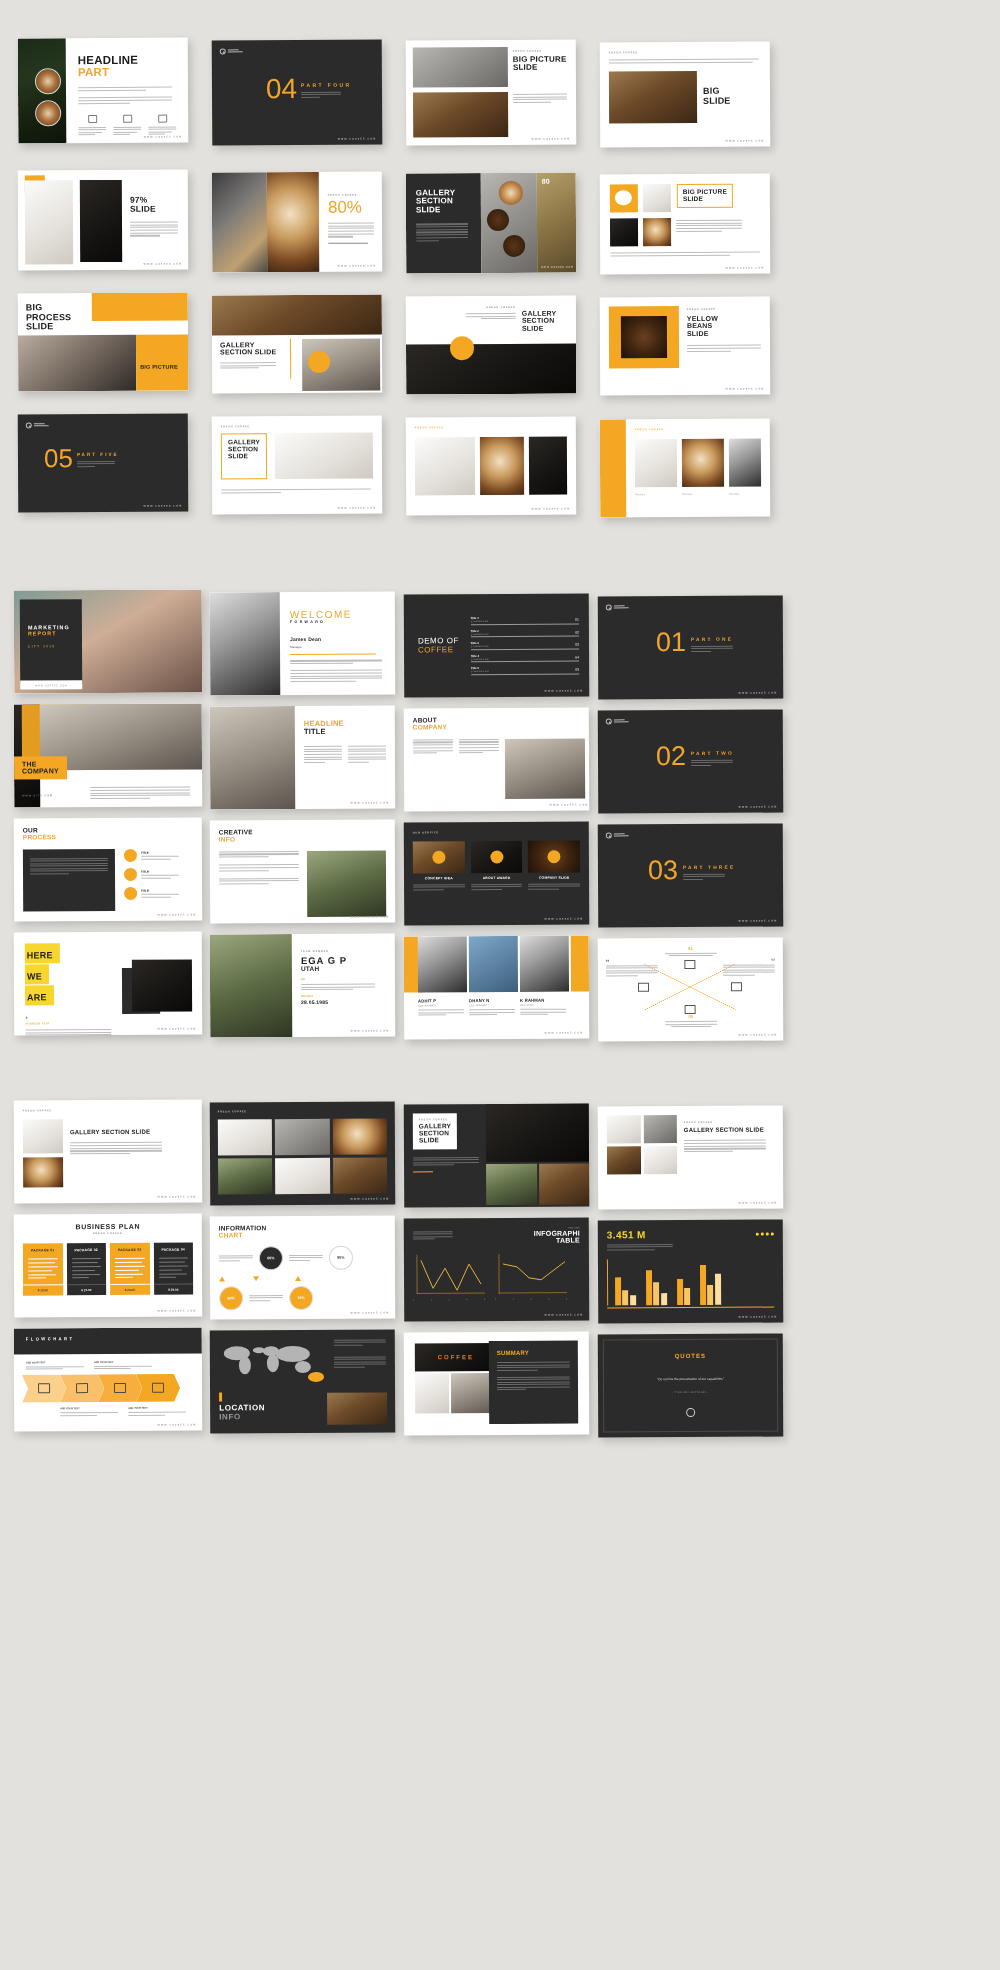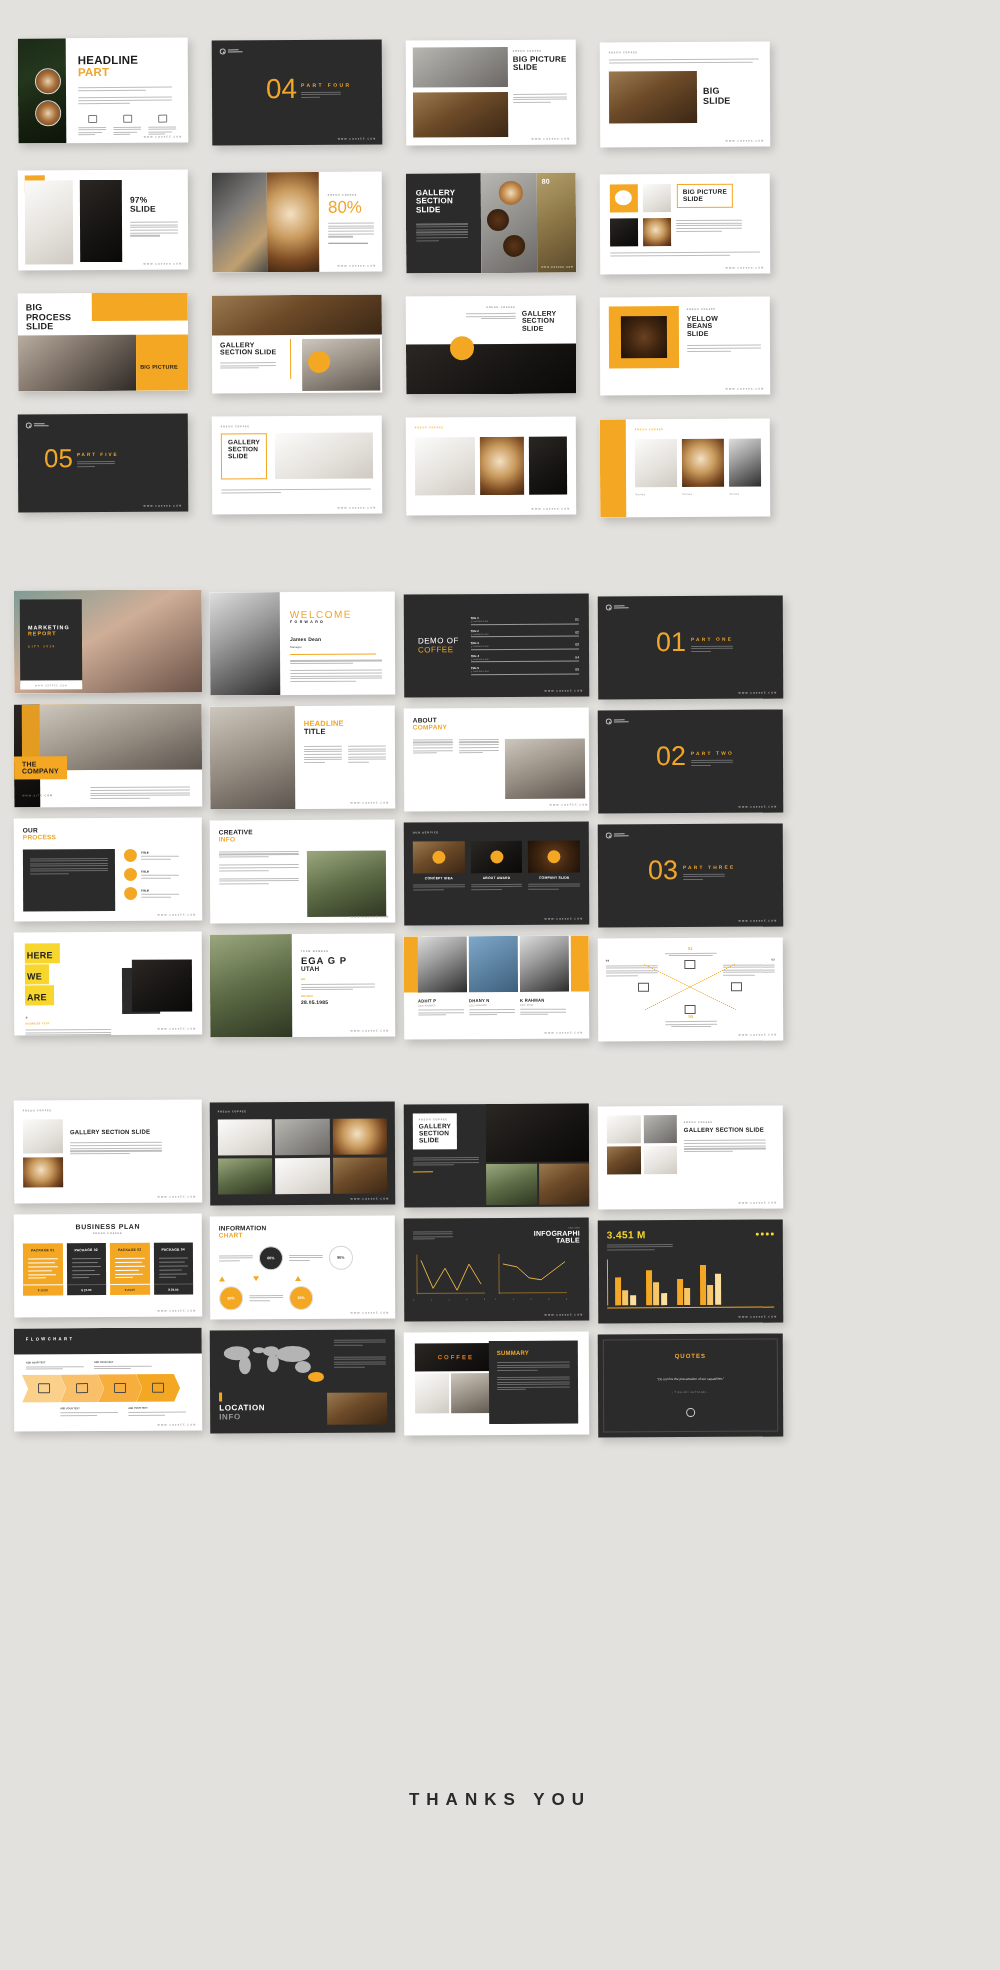--- a/index.html
+++ b/index.html
@@ -1343,15 +1343,14 @@
     <div class="slide dark" style="left:598px;top:234px;width:185px;height:103px;transform:rotate(-0.3deg);padding:5px">
       <div style="flex:1;border:1px solid #4a4a4a;position:relative;display:flex;flex-direction:column;align-items:center;padding-top:13px">
         <div class="ttl amber" style="font-size:6px;letter-spacing:1px">QUOTES</div>
         <div style="color:#d8d8d8;font-size:3.2px;text-align:center;margin-top:18px;width:110px;line-height:1.7;font-style:italic">"Do not live the presentation of our capabilities"</div>
         <div style="color:#9a9a9a;font-size:2.4px;margin-top:8px;letter-spacing:.6px">- TIKA ADI SUPRIADI -</div>
         <div style="margin-top:14px;width:9px;height:9px;border:.8px solid #cfcfcf;border-radius:50%"></div>
       </div>
     </div>
   </div>
 
-  <div class="thanks" style="top:1790px">THANKS YOU</div>
 
 </div>
 
 </body></html>

